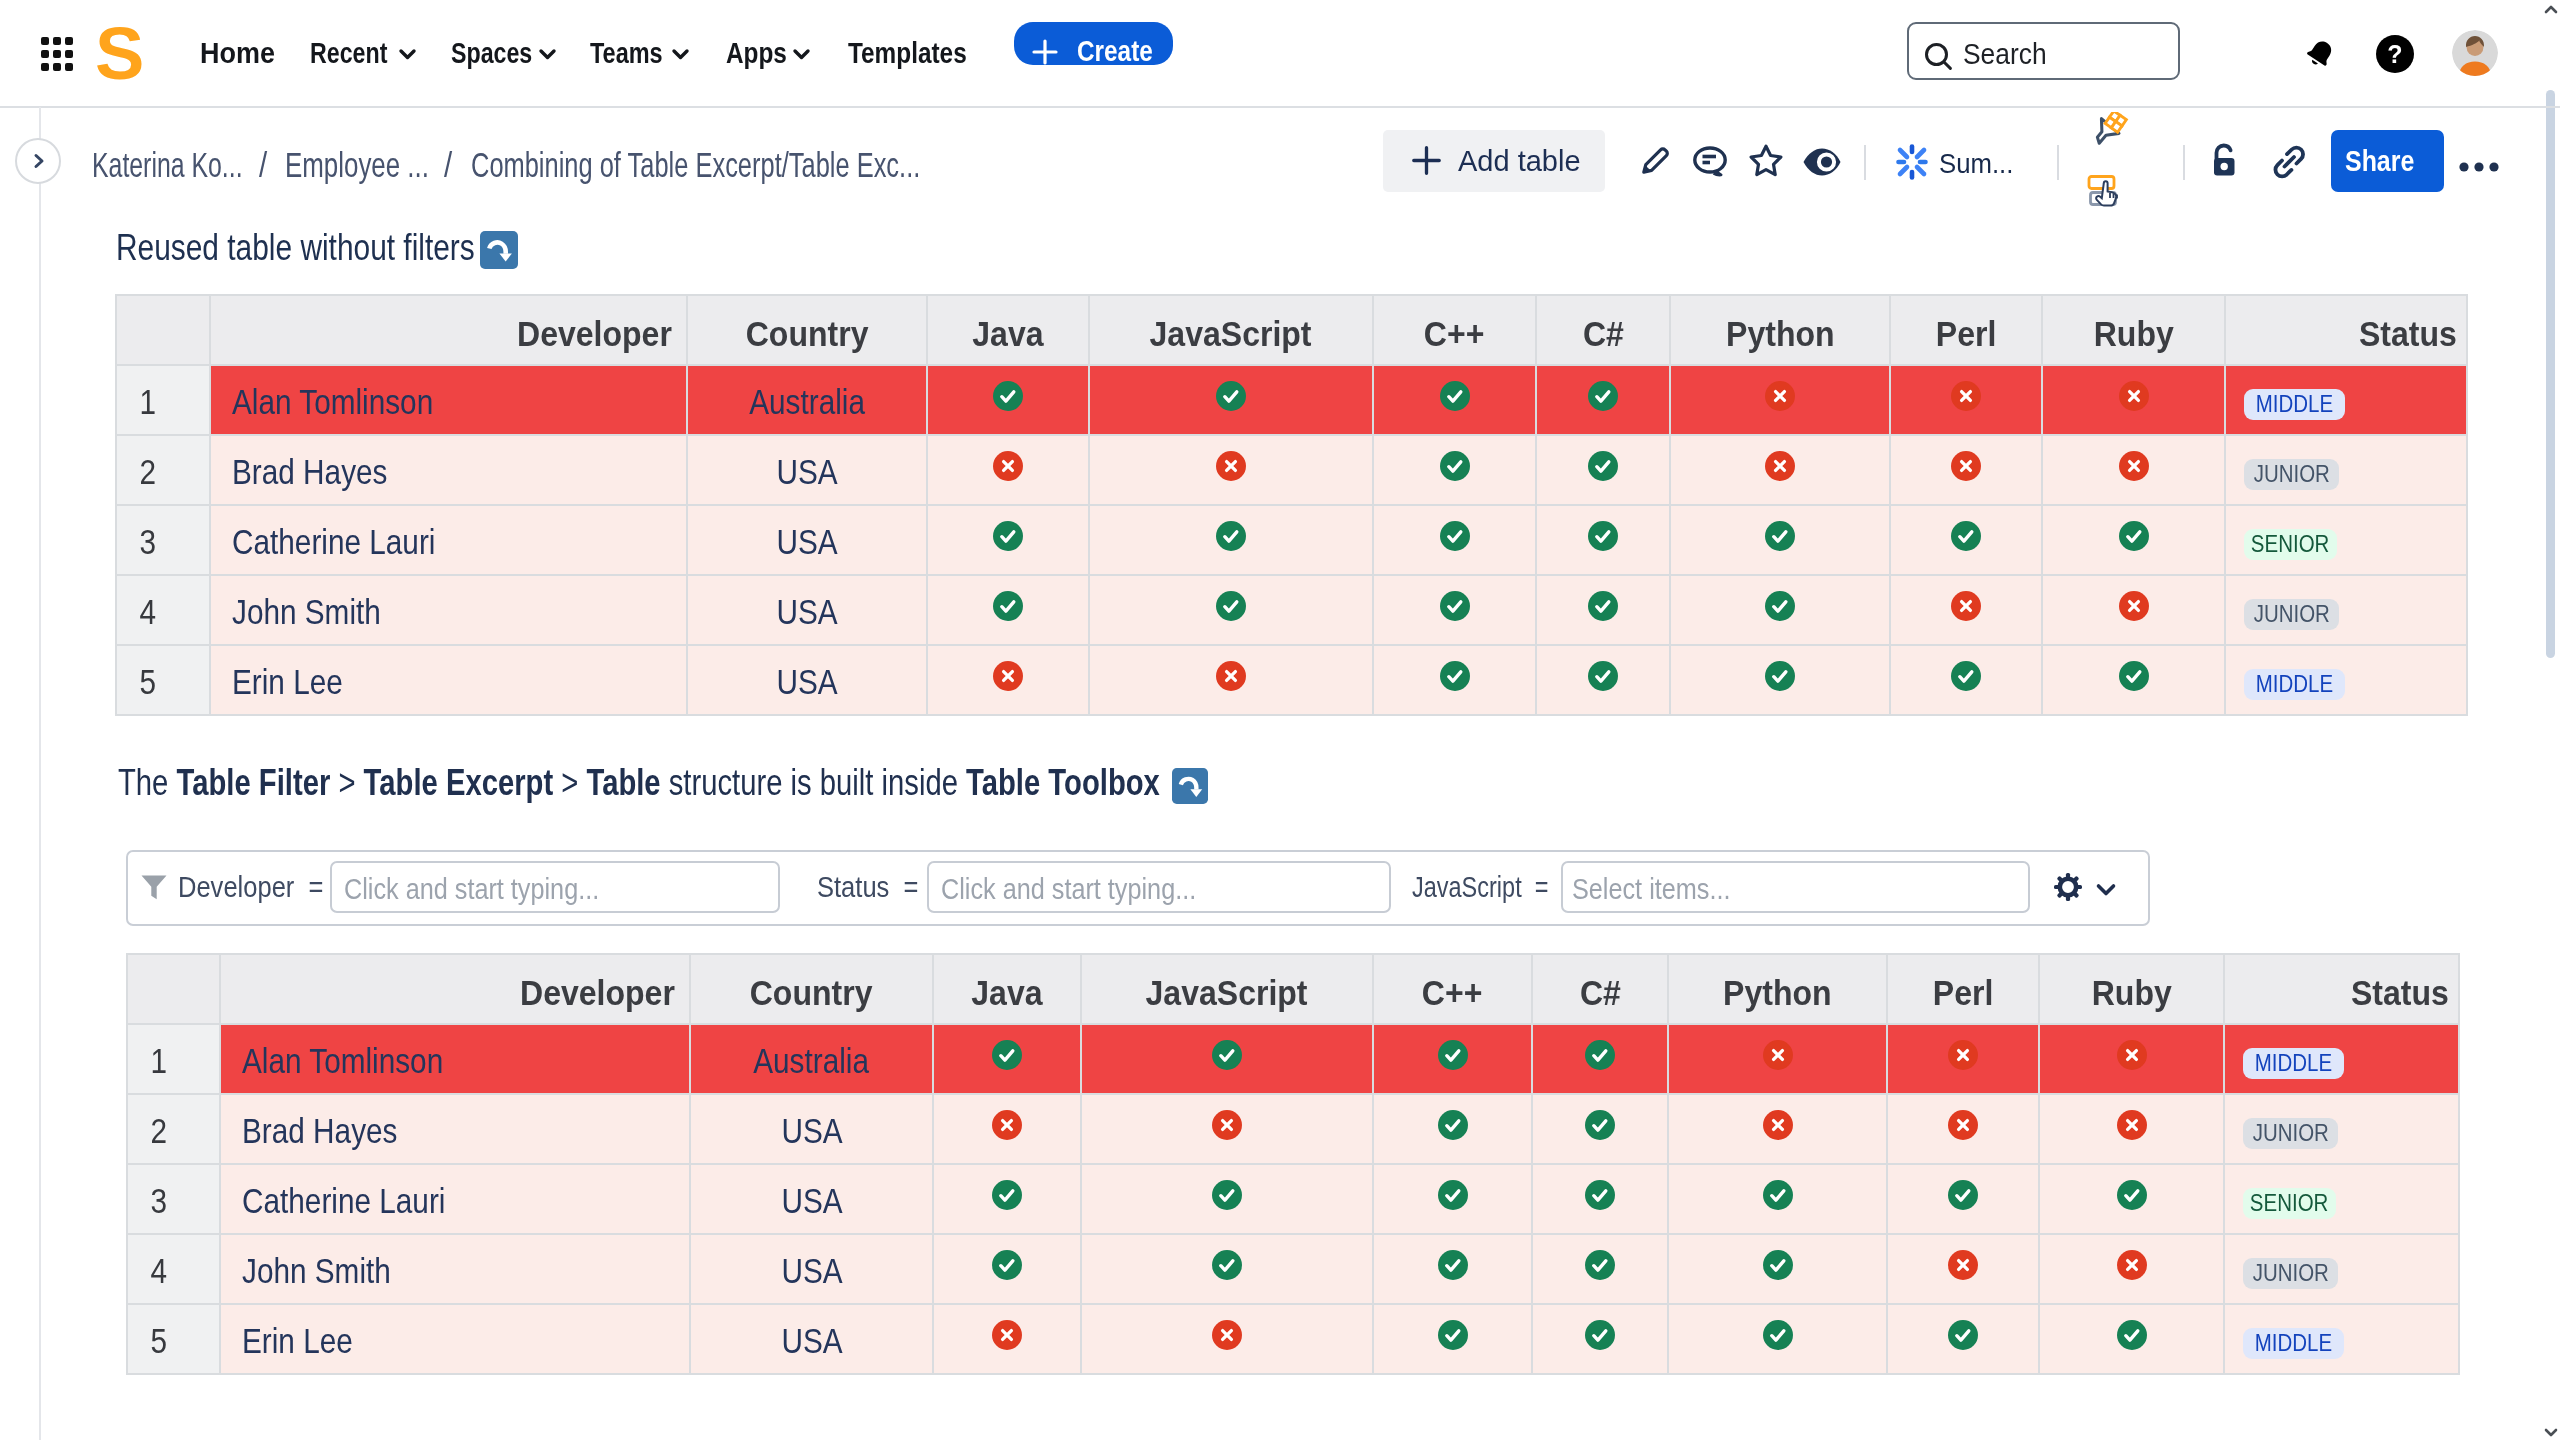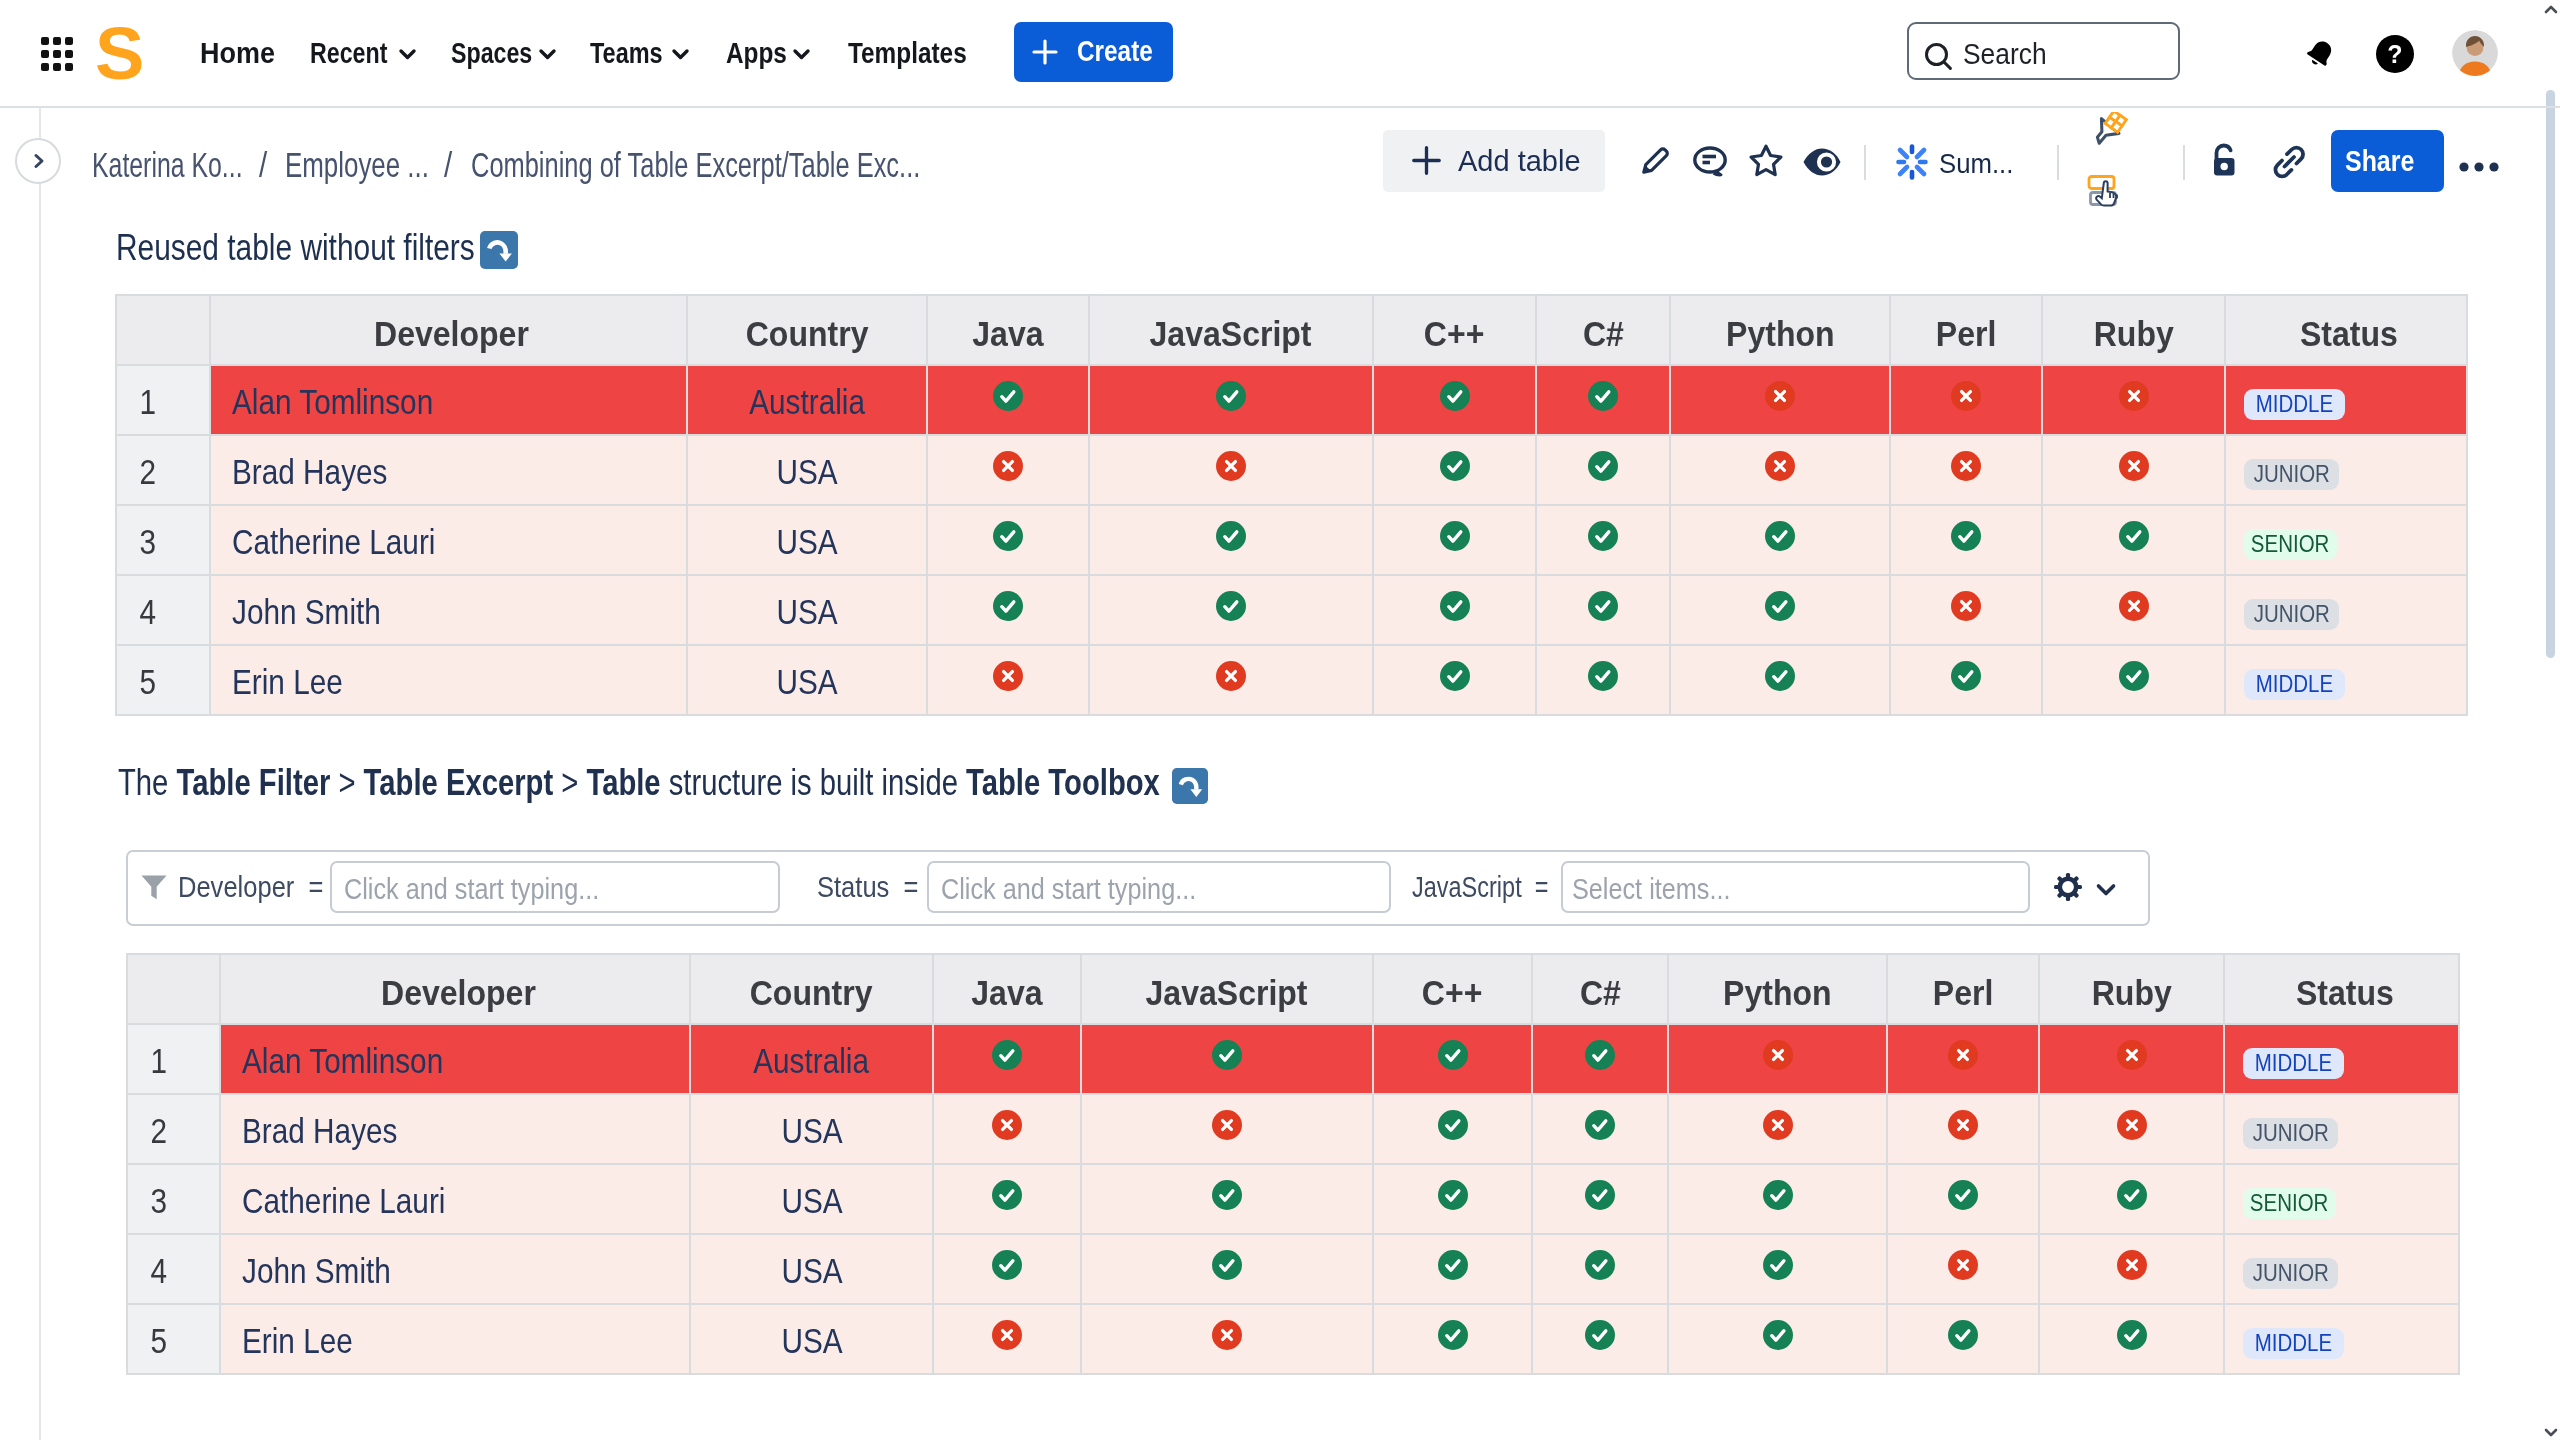--- a/index.html
+++ b/index.html
@@ -1,19 +1,19 @@
 <!DOCTYPE html>
 <html><head><meta charset="utf-8"><style>
 *{margin:0;padding:0;box-sizing:border-box}
 html,body{width:2560px;height:1440px;overflow:hidden;background:#fff;font-family:"Liberation Sans",sans-serif}
 .abs{position:absolute}
 #page{position:relative;width:2560px;height:1440px}
 
 .navlink{position:absolute;top:39px;font-size:29px;line-height:29px;font-weight:bold;color:#14171c;white-space:nowrap;transform-origin:0 50%}
-#create{position:absolute;left:1014px;top:22px;width:159px;height:60px;background:#0b5cd7;border-radius:7px;color:#fff}
+#create{position:absolute;left:1014px;top:22px;width:159px;height:43px;background:#0b5cd7;border-radius:19px;color:#fff}
 #create .t{position:absolute;left:63px;top:15px;font-size:29px;line-height:29px;font-weight:bold;transform:scaleX(0.84);transform-origin:0 50%}
 #search{position:absolute;left:1907px;top:22px;width:273px;height:58px;border:2px solid #5f6a77;border-radius:9px}
 #stext{position:absolute;left:1963px;top:40px;font-size:29px;line-height:29px;color:#1e2126;transform:scaleX(0.91);transform-origin:0 50%}
 #hdrline{position:absolute;left:0;top:106px;width:2560px;height:2px;background:#dcdfe3}
 
 #vline{position:absolute;left:39px;top:107px;width:2px;height:1333px;background:#e4e6ea}
 #collapse{position:absolute;left:15px;top:138px;width:46px;height:46px;background:#fff;border:2px solid #d7dade;border-radius:50%}
 .crumb{position:absolute;top:147px;font-size:35px;line-height:35px;color:#47536e;white-space:nowrap;transform:scaleX(0.84);transform-origin:0 50%}
 #addstatus{position:absolute;left:1383px;top:130px;width:222px;height:62px;background:#f0f1f3;border-radius:5px;color:#1c2e53}
 #astext{position:absolute;left:1458px;top:147px;font-size:29px;line-height:29px;color:#1c2e53}
@@ -28,21 +28,21 @@
 .incl{position:absolute}
 
 .dt{position:absolute;border-collapse:collapse;table-layout:fixed}
 .dt td,.dt th{border:2px solid #d9dcdf;overflow:hidden;white-space:nowrap}
 .dt tr{height:70px}
 .dt .hd th{background:#ececee;font-size:35px;line-height:40px;font-weight:bold;color:#3b3d42;text-align:center;padding-top:7px}
 .hc{display:inline-block;transform:scaleX(0.915);transform-origin:50% 50%}
 .hx{display:inline-block;transform:scaleX(0.915);transform-origin:0 50%}
 .cx{display:inline-block;transform:scaleX(0.85);transform-origin:0 50%}
 .cc{display:inline-block;transform:scaleX(0.85);transform-origin:50% 50%}
-.dt th.tl{text-align:center;padding-left:21px}
+.dt th.tl{text-align:right;padding-left:21px}
 .dt th.st{padding-left:15px}
 .dt td{text-align:center;vertical-align:middle;font-size:35px;line-height:40px;padding-top:3px}
 .dt td.num{background:#f0f1f2;color:#37393e;padding-right:30px}
 .dt td.nm{text-align:left;padding-left:21px;color:#24355b}
 .dt td.ct{color:#24355b}
 .dt td.ic{padding-top:0}
 .dt td.stc{text-align:left;padding-left:18px;padding-top:0}
 .ry td{background:#ef4444}
 .rp td{background:#fcece8}
 .ry td.num,.rp td.num{background:#f0f1f2}

